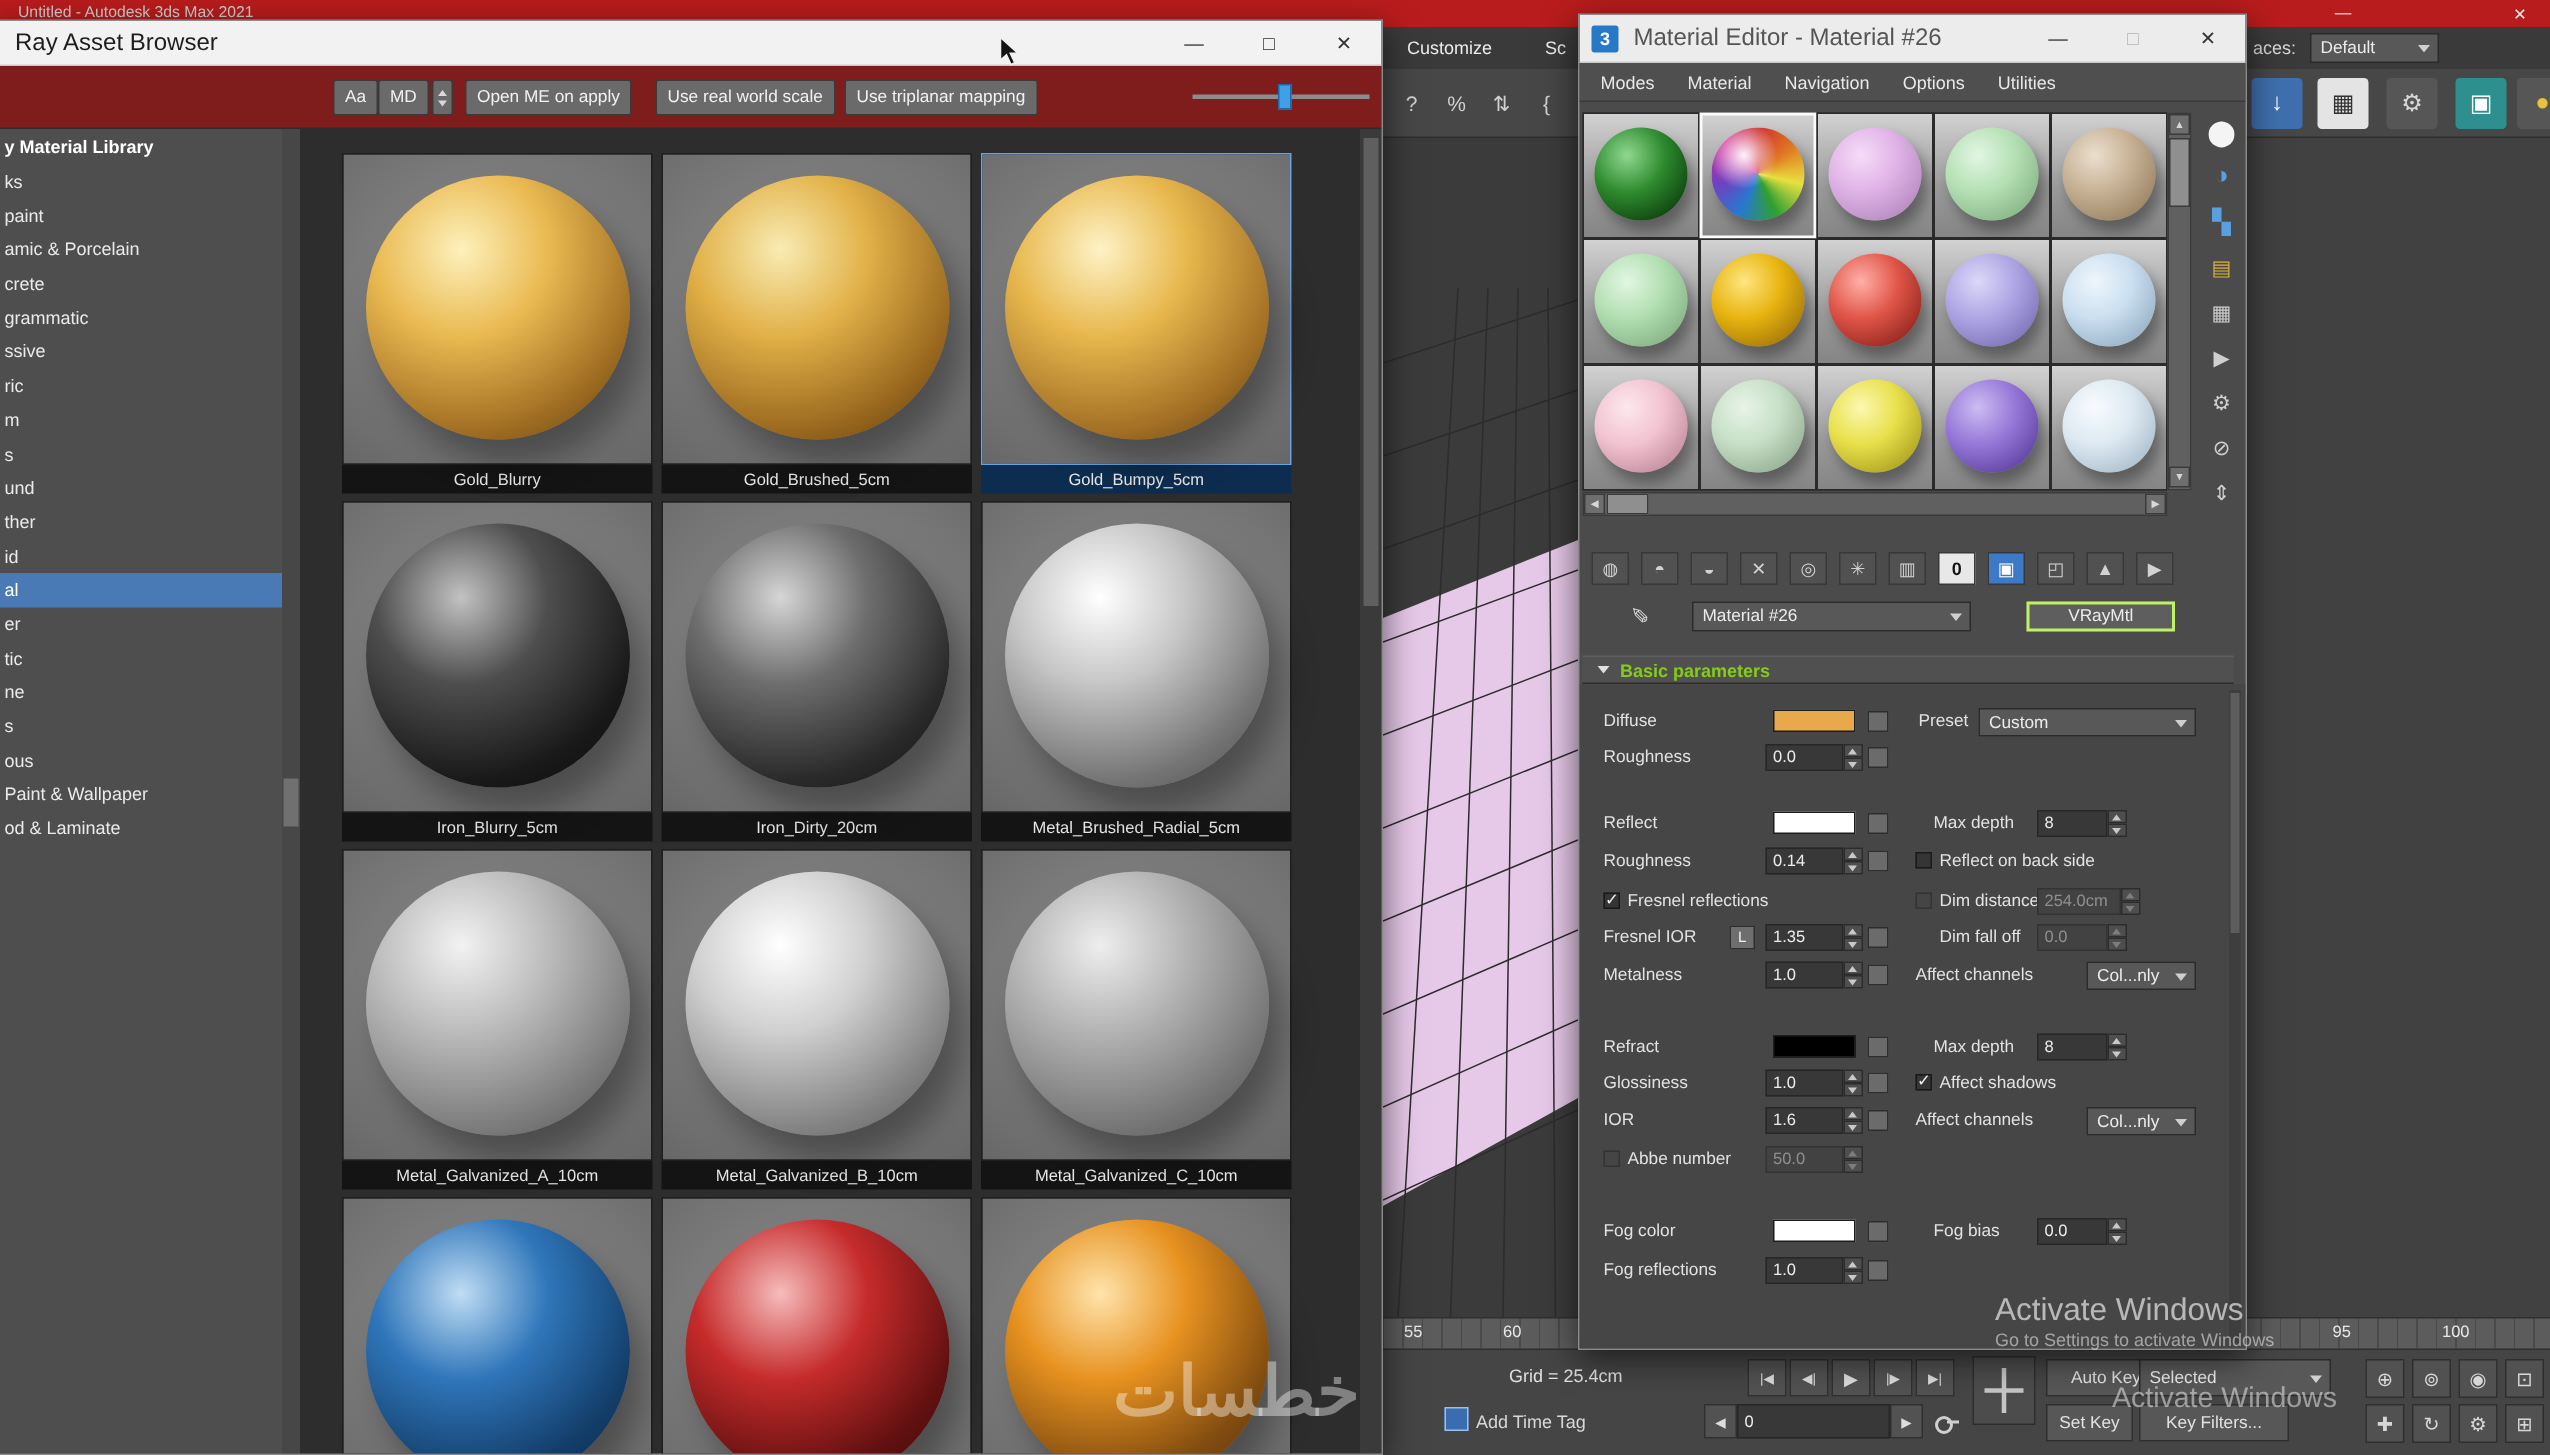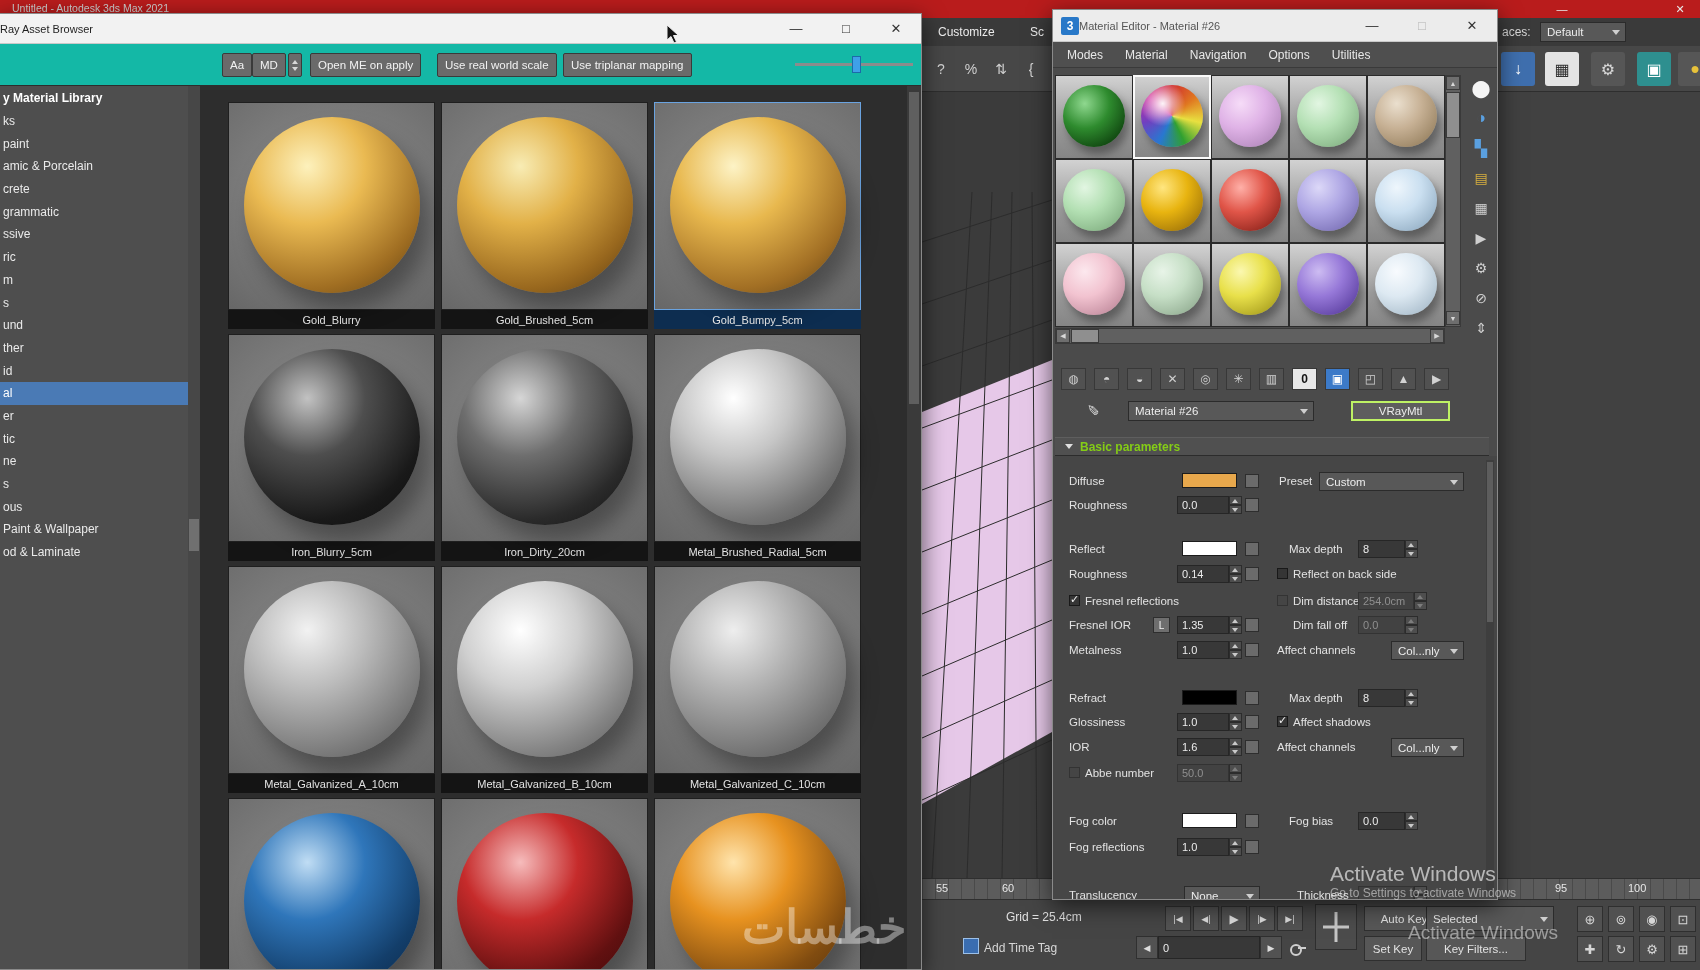--- a/index.html
+++ b/index.html
@@ -2,21 +2,21 @@
 <html><head>
 <meta charset="utf-8">
 <style>
 *{box-sizing:border-box;margin:0;padding:0}
 html,body{width:1700px;height:970px}
 body{position:relative;overflow:hidden;background:#414141;font-family:"Liberation Sans",sans-serif;font-size:12px;color:#e4e4e4}
 
 
 .win{position:absolute;background:#4b4b4b;border:1px solid #8a8a8a;box-shadow:0 6px 22px rgba(0,0,0,.6)}
 .titlebar{height:30px;background:#f2f2f2;color:#1e1e1e;display:flex;align-items:center;position:relative;border-bottom:1px solid #c9c9c9}
-.wtitle{padding-left:0;font-size:11px;white-space:nowrap}
+.wtitle{padding-left:10px;font-size:16px;white-space:nowrap}
 .wbtns{position:absolute;right:0;top:0;height:100%;display:flex}
 .wbtn{width:50px;height:100%;display:flex;align-items:center;justify-content:center;color:#333;font-size:13px}
 .dd{background:#585858;border:1px solid #2b2b2b;color:#ececec;display:flex;align-items:center;padding:0 16px 0 6px;position:relative;font-size:11.5px}
 .dd::after{content:"";position:absolute;right:5px;top:50%;margin-top:-2px;border-left:4px solid transparent;border-right:4px solid transparent;border-top:5px solid #cfcfcf}
 .fld{position:absolute;height:18px;background:#383838;border:1px solid #262626;color:#ececec;font-size:11px;padding:2px 4px;line-height:13px;white-space:nowrap;overflow:hidden}
 .fld.gray{color:#8f8f8f;background:#424242;border-color:#333}
 .sp{position:absolute;width:13px;height:18px;display:flex;flex-direction:column}
 .sp i{flex:1;background:#4e4e4e;border:1px solid #2c2c2c;position:relative}
 .sp i.u::after,.sp i.d::after{content:"";position:absolute;left:2px;top:2px;border-left:3px solid transparent;border-right:3px solid transparent}
 .sp i.u::after{border-bottom:4px solid #c9c9c9}
@@ -49,21 +49,21 @@
 .navbtn{position:absolute;width:26px;height:26px;background:#515151;border:1px solid #2f2f2f;display:flex;align-items:center;justify-content:center;font-size:13px;color:#d6d6d6}
 #bigplus{position:absolute;left:1315px;top:904px;width:42px;height:46px;background:#4c4c4c;border:1px solid #2e2e2e}
 #bigplus::before{content:"";position:absolute;left:50%;top:7px;bottom:7px;width:3px;background:#c6c6c6;transform:translateX(-50%)}
 #bigplus::after{content:"";position:absolute;top:50%;left:7px;right:7px;height:3px;background:#c6c6c6;transform:translateY(-50%)}
 .keyico{display:inline-block;width:16px;height:8px;position:relative}
 .keyico::before{content:"";position:absolute;left:0;top:0;width:8px;height:8px;border:2px solid #cfcfcf;border-radius:50%}
 .keyico::after{content:"";position:absolute;left:8px;top:3px;width:8px;height:2px;background:#cfcfcf}
 
 
 #browser{left:0;top:13px;width:922px;height:957px;overflow:hidden;border-left:none}
-#btoolbar{position:absolute;left:0;top:30px;width:100%;height:42px;background:#14b8a6;border-bottom:1px solid #2d2d2d}
+#btoolbar{position:absolute;left:0;top:30px;width:100%;height:42px;background:#7f1d1d;border-bottom:1px solid #2d2d2d}
 .tbtn{position:absolute;top:9px;height:24px;background:#6a6a6a;border:1px solid #3a3a3a;border-radius:2px;color:#f2f2f2;display:flex;align-items:center;justify-content:center;font-size:11.5px;padding:0 7px}
 .spbtn{flex-direction:column;gap:3px;padding:0}
 .tri-u{border-left:3px solid transparent;border-right:3px solid transparent;border-bottom:4px solid #d8d8d8}
 .tri-d{border-left:3px solid transparent;border-right:3px solid transparent;border-top:4px solid #d8d8d8}
 #bslider{position:absolute;left:795px;top:19px;width:118px;height:3px;background:#8c8c8c}
 #bsthumb{position:absolute;left:57px;top:-7px;width:9px;height:17px;background:#3fa0e8;border:1px solid #1c6aa8}
 #sidebar{position:absolute;left:0;top:72px;width:241px;bottom:0;background:#4e4e4e}
 .sbheader{height:24px;line-height:24px;padding-left:3px;font-weight:bold;font-size:12px;color:#fff}
 .sbitem{height:22.7px;line-height:22.7px;padding-left:3px;font-size:12px;color:#eaeaea;white-space:nowrap}
 .sbitem.sel{background:#4a7ab5;color:#fff}
@@ -606,32 +606,20 @@
   <div class="prow" style="top:828px">
     <span class="pl" style="left:0">Fog reflections</span>
     <div class="fld" style="left:108px;width:52px">1.0</div>
     <div class="sp" style="left:160px">
         <i class="u"></i>
         <i class="d"></i>
       </div>
     <div class="mb" style="left:176px"></div>
   </div>
 
-  <div class="prow" style="top:876px">
-    <span class="pl" style="left:0">Translucency</span>
-    <div class="dd pdd" style="left:115px;width:76px">
-        <span>None</span>
-      </div>
-    <span class="pl gray" style="left:228px">Thickness</span>
-    <div class="fld gray" style="left:289px;width:56px"></div>
-    <div class="sp gray" style="left:345px">
-        <i class="u"></i>
-        <i class="d"></i>
-      </div>
-  </div>
 </div>
 
 <div id="arabic">خطسات</div>
 <div class="wmark" style="left:1330px;top:862px;font-size:21px">
   <div>Activate Windows</div>
   <div class="l2">Go to Settings to activate Windows</div>
 </div>
 <div class="wmark" style="left:1408px;top:922px;font-size:19px;color:rgba(255,255,255,.48)">
   <div>Activate Windows</div>
 </div>

